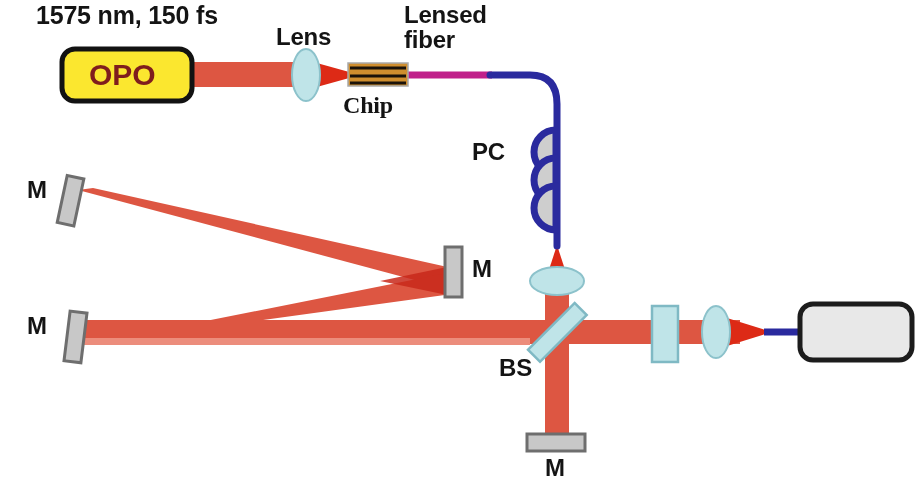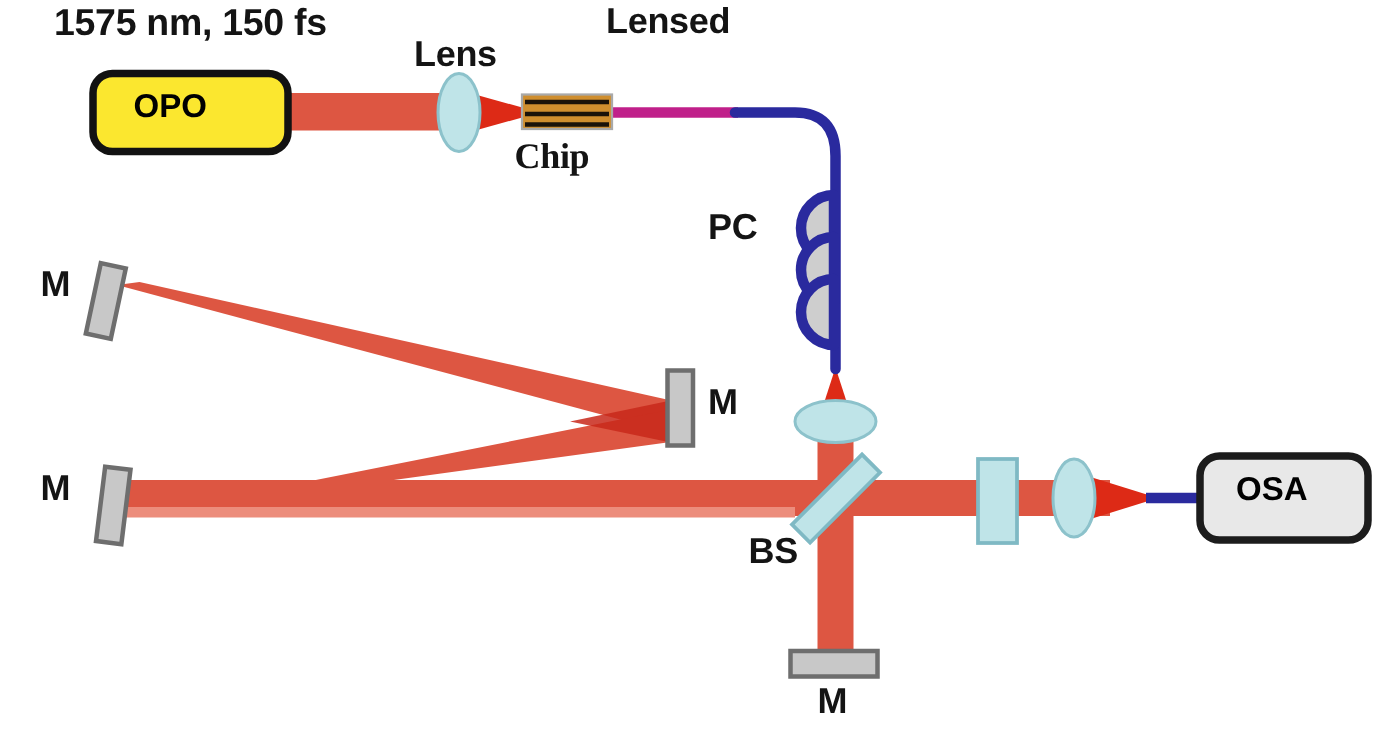--- a/index.html
+++ b/index.html
@@ -32,22 +32,22 @@
     letter-spacing: -0.2px;
   }
   .lbl-big   { font-size: 25px; }
   .lbl-mid   { font-size: 24px; }
   .lbl-m     { font-size: 24px; }
   .lbl-two   { font-size: 24px; }
   .devlabel {
     position: absolute;
     font-family: "Liberation Sans", sans-serif;
     font-weight: 700;
-    font-size: 22px;
-    color: #000000;
+    font-size: 30px;
+    color: #7f1d1d;
     white-space: nowrap;
   }
 </style>
 </head>
 <body>
 
 <div id="stage">
 
   <svg width="918" height="489" viewBox="0 0 918 489">
 
@@ -122,29 +122,29 @@
 
   <div class="lbl lbl-big" style="left:36px; top:2px;">1575 nm, 150 fs</div>
 
   <div class="devlabel" style="left:89px; top:58px;">OPO</div>
 
   <div class="lbl lbl-mid" style="left:276px; top:24px;">Lens</div>
 
   <div class="lbl lbl-mid" style="left:343px; top:93px;font-family:Liberation Serif, serif;">Chip</div>
 
   <div class="lbl lbl-two" style="left:404px; top:2px; width:110px;">Lensed</div>
+  <div class="lbl lbl-two" style="left:404px; top:27px; width:110px;">fiber</div>
 
   <div class="lbl lbl-mid" style="left:472px; top:139px;">PC</div>
 
   <div class="lbl lbl-m" style="left:27px; top:177px;">M</div>
 
   <div class="lbl lbl-m" style="left:27px; top:313px;">M</div>
 
   <div class="lbl lbl-m" style="left:472px; top:256px;">M</div>
 
   <div class="lbl lbl-mid" style="left:499px; top:355px;">BS</div>
 
   <div class="lbl lbl-m" style="left:545px; top:455px;">M</div>
 
 
-  <div class="devlabel" style="left:824px; top:313px;">OSA</div>
 
 </div>
 
 </body></html>

